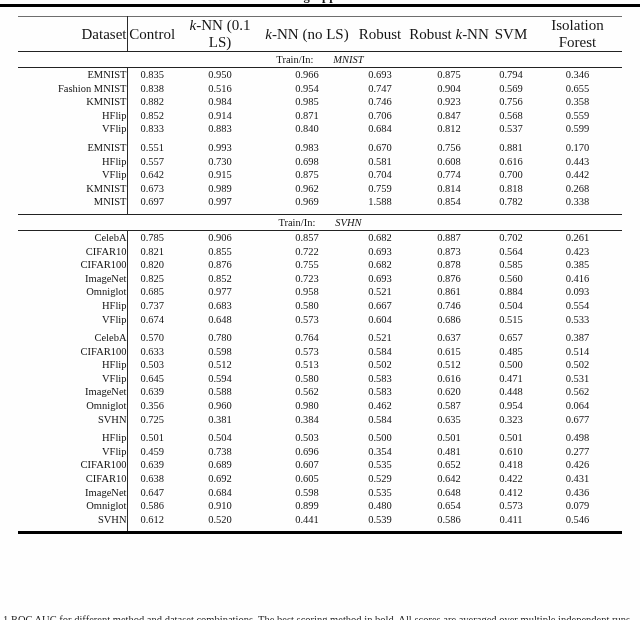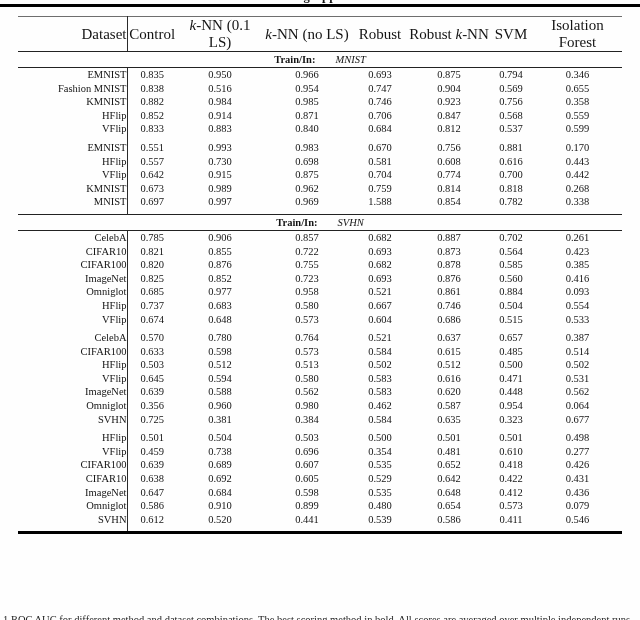--- a/index.html
+++ b/index.html
@@ -38,21 +38,21 @@
     text-align: right; padding-right: 7px;
     border-right: 1px solid #2a2a2a;
   }
   .ital { font-style: italic; }
   tr.section-row td {
     height: 15px; text-align: center; vertical-align: middle;
     border-top: 1.4px solid #222;
     border-bottom: 1.4px solid #222;
     font-size: 10.5px;
   }
-  tr.section-row .sec-prefix { margin-right: 20px; font-weight: bold; }
+  tr.section-row .sec-prefix { margin-right: 20px; }
   tr.section-row .sec-name { font-style: italic; }
   td.val { text-align: center; }
   tbody td { height: 13.6px; line-height: 13.6px; vertical-align: middle; }
   tr.first-row td { padding-top: 0; }
   tr.last-row td { padding-bottom: 5px; }
   tr.table-end td { border-bottom: 3px solid #000; }
   td.b { font-weight: bold; }
   .caption {
     position: absolute; top: 613px; left: 3px; right: 3px;
     font-size: 10.5px; line-height: 13px; color: #222;

